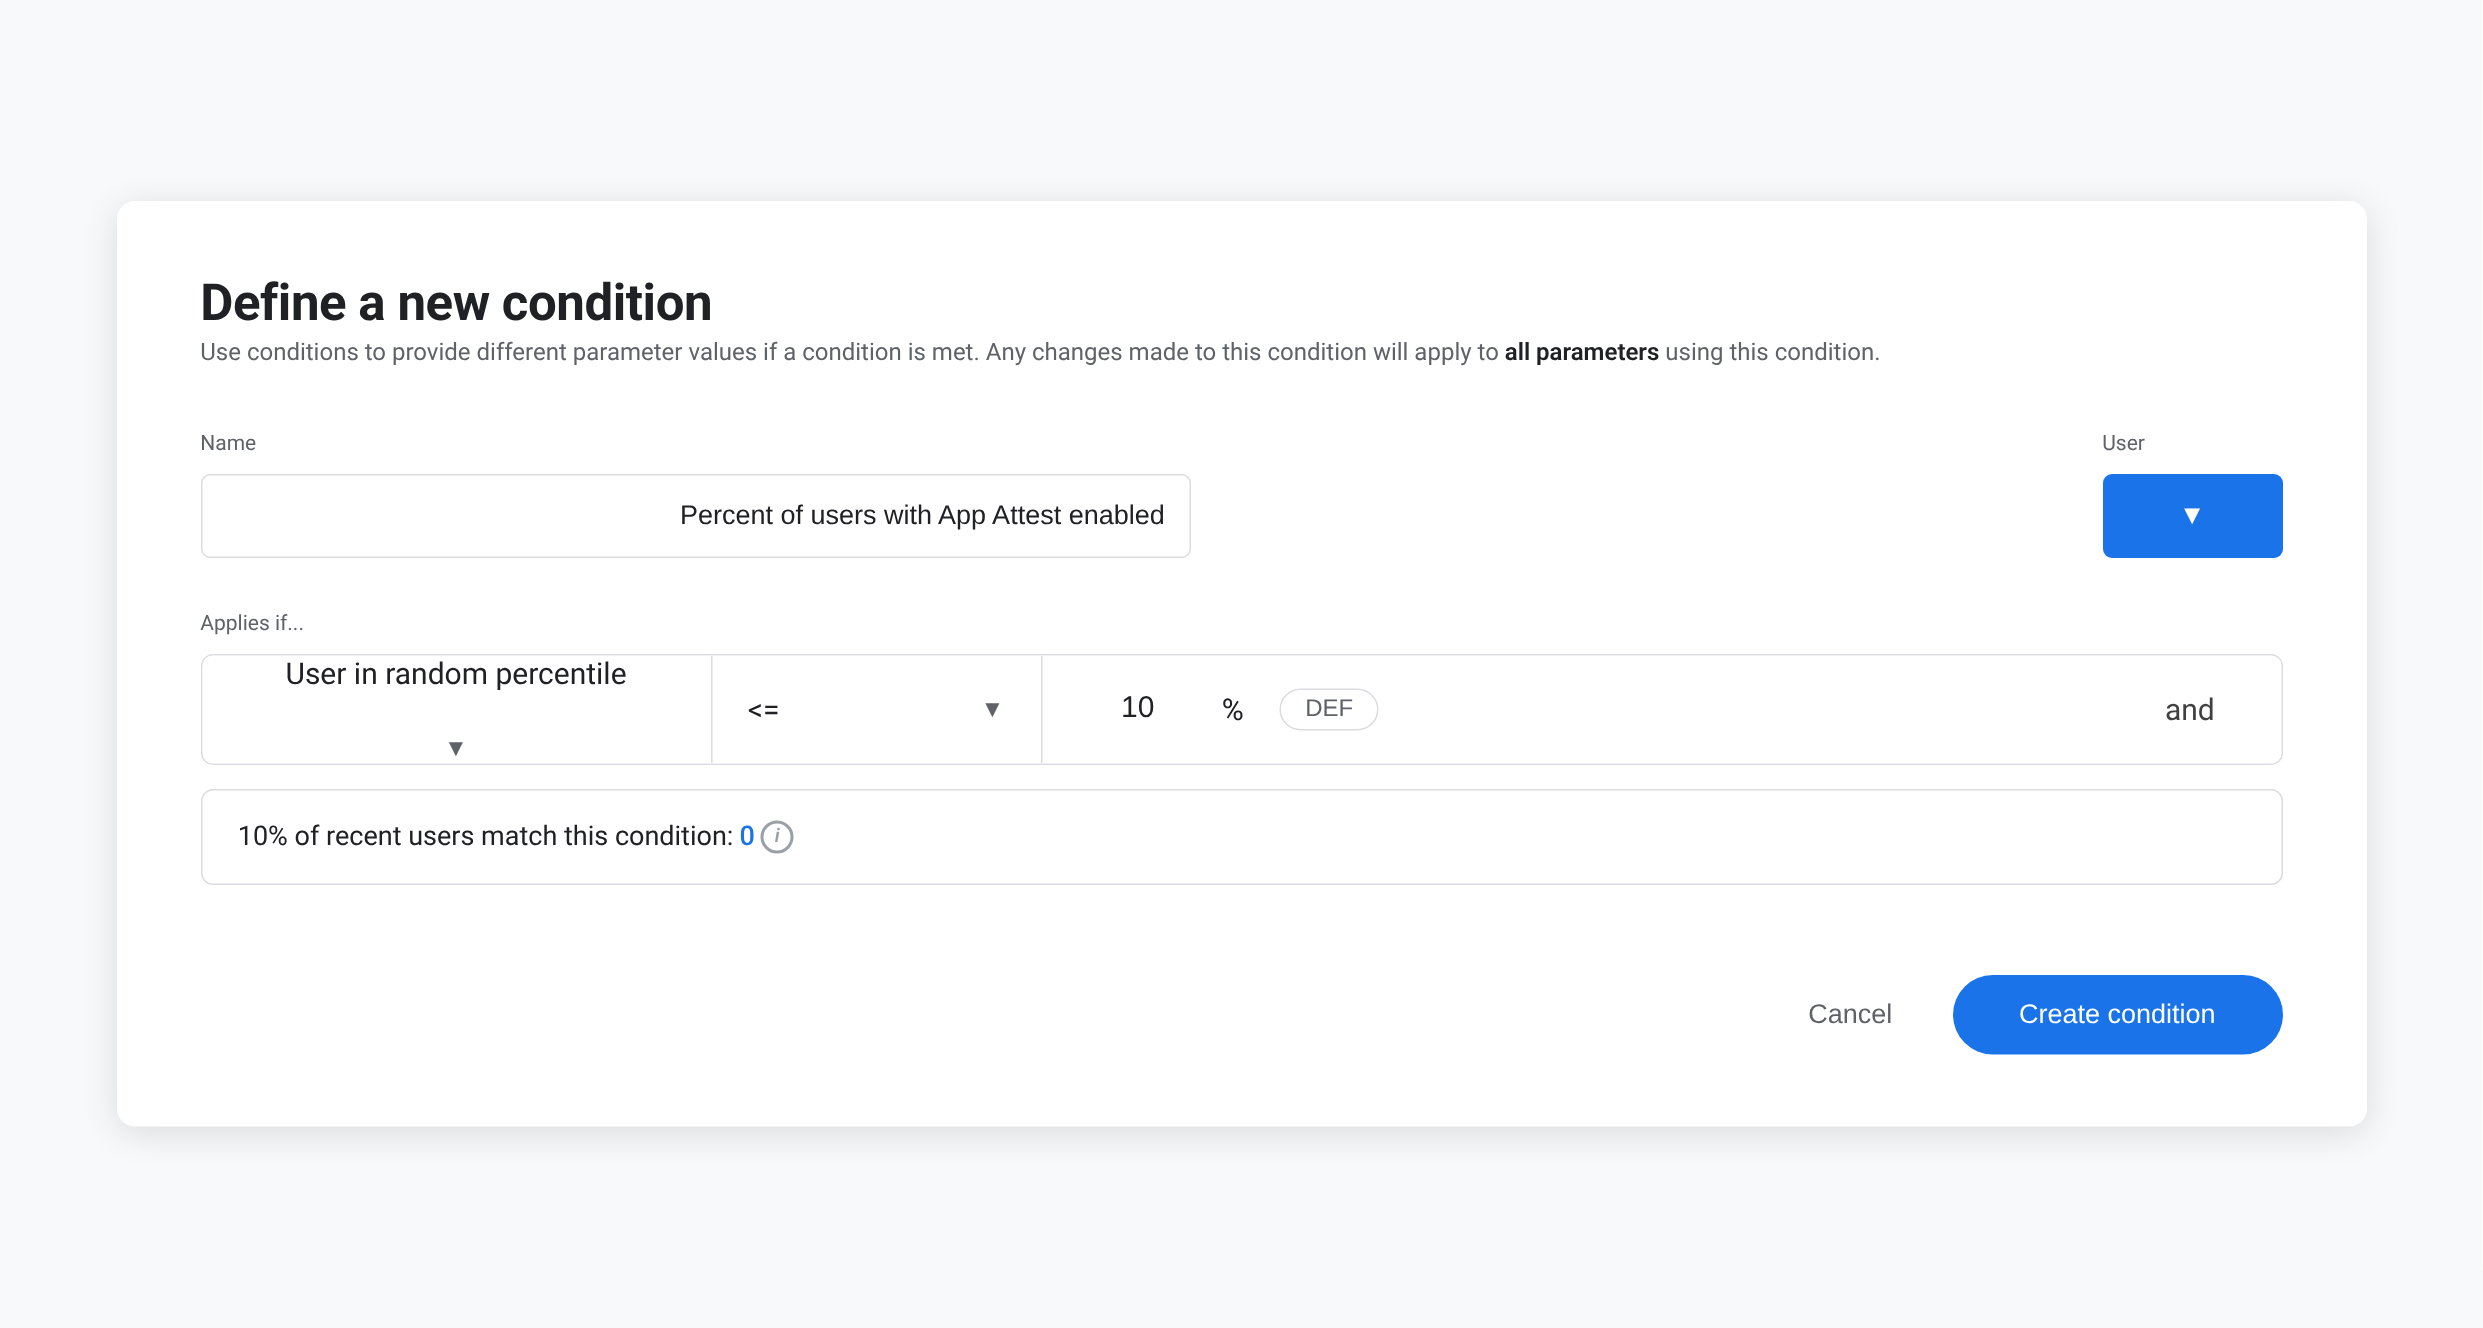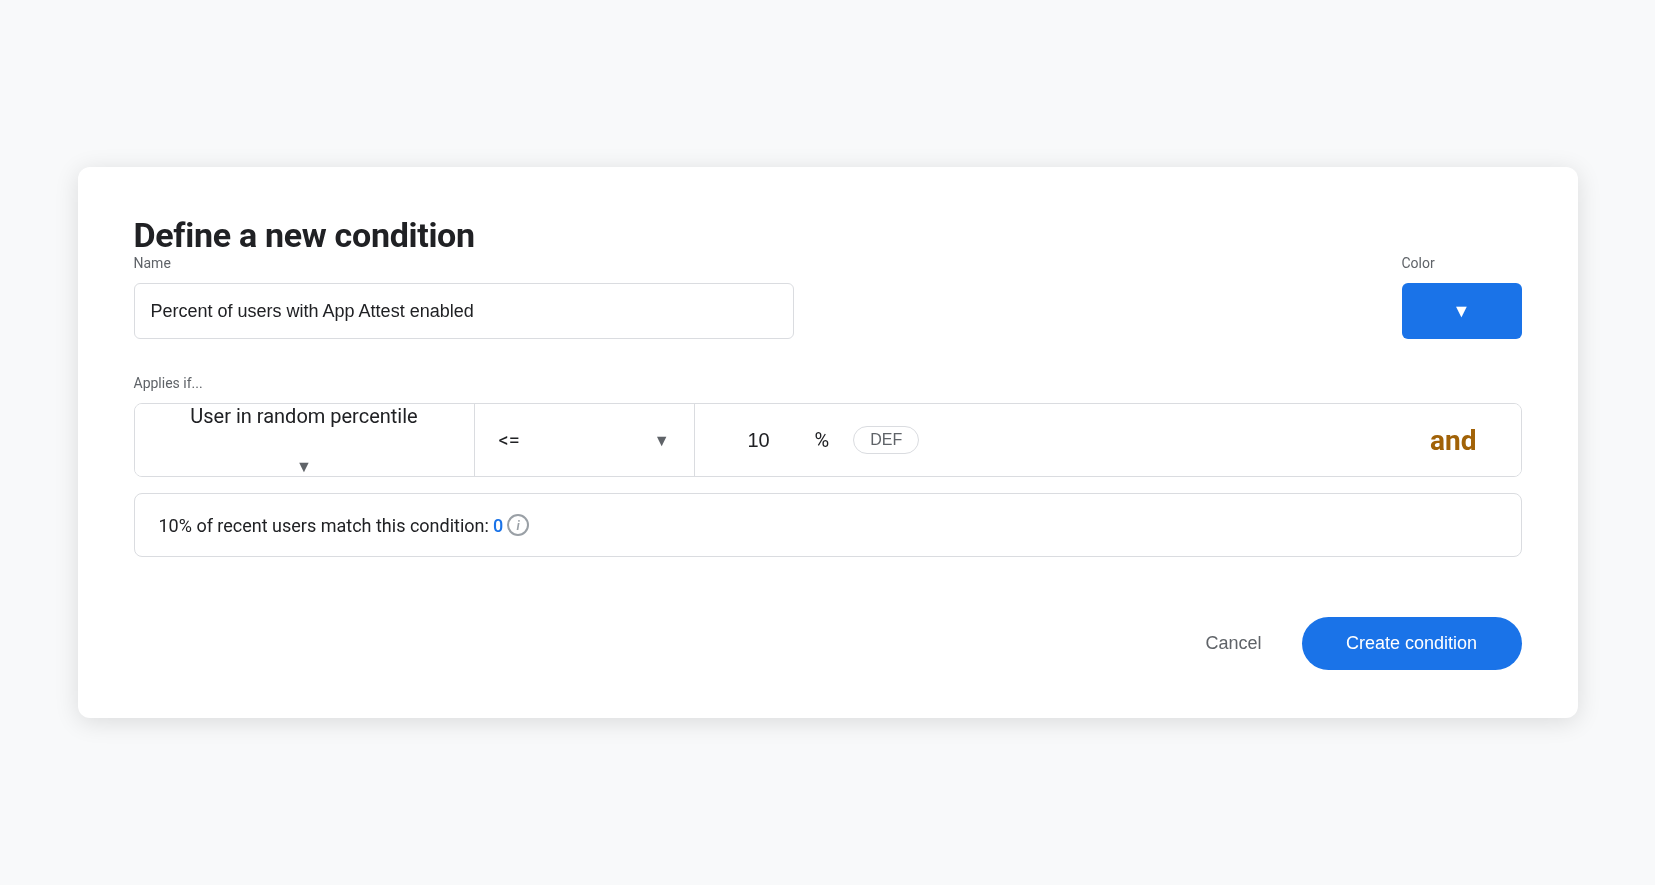--- a/index.html
+++ b/index.html
@@ -72,20 +72,21 @@
     .name-input {
       width: 660px;
       height: 56px;
       border: 1px solid #dadce0;
       border-radius: 6px;
       padding: 16px 16px;
       font-size: 18px;
       color: #202124;
       outline: none;
       background: #fff;
+      text-align: right;
     }
 
     .color-button {
       width: 120px;
       height: 56px;
       background: #1a73e8;
       border: none;
       border-radius: 6px;
       cursor: pointer;
       display: flex;
@@ -195,23 +196,23 @@
       border-radius: 20px;
       padding: 4px 16px;
       font-size: 16px;
       color: #5f6368;
       margin-left: 8px;
       cursor: pointer;
       background: #fff;
     }
 
     .and-link {
-      font-size: 28px;
-      color: #a16207;
-      font-weight: 700;
+      font-size: 20px;
+      color: #404040;
+      font-weight: 400;
       margin-left: auto;
       cursor: pointer;
       padding-left: 16px;
     }
 
     .match-info-box {
       border: 1px solid #dadce0;
       border-radius: 8px;
       padding: 20px 24px;
       background: #fff;
@@ -271,28 +272,31 @@
       padding: 16px 36px;
       cursor: pointer;
       min-width: 220px;
     }
   </style>
 </head>
 <body>
 
 <div class="dialog">
   <h1 class="dialog-title">Define a new condition</h1>
+  <p class="dialog-description">
+    <span>Use conditions to provide different parameter values if a condition is met. Any changes made to this condition will apply to </span><strong>all parameters</strong><span> using this condition.</span>
+  </p>
 
   <div class="field-row">
     <div class="field-group name-group">
       <label class="field-label">Name</label>
       <input class="name-input" type="text" value="Percent of users with App Attest enabled" style="">
     </div>
     <div class="field-group">
-      <label class="field-label">Color</label>
+      <label class="field-label">User</label>
       <button class="color-button">
         <span class="chevron">▼</span>
       </button>
     </div>
   </div>
 
   <div>
     <p class="applies-label">Applies if...</p>
 
     <div class="condition-row-wrapper">

